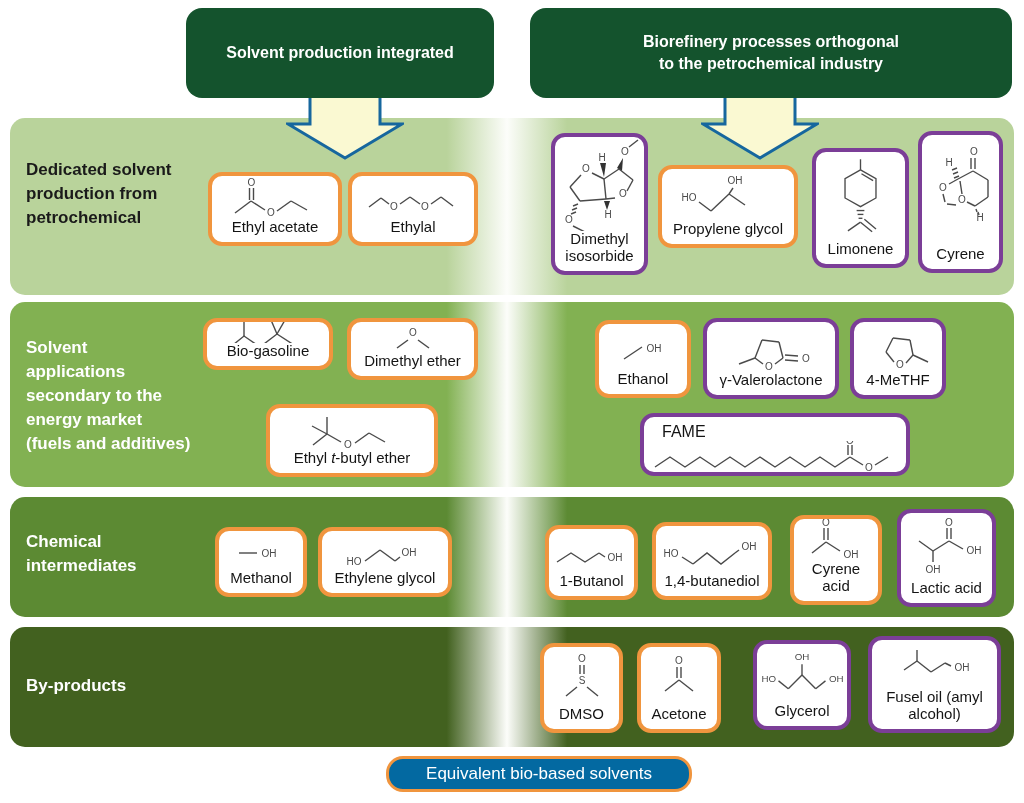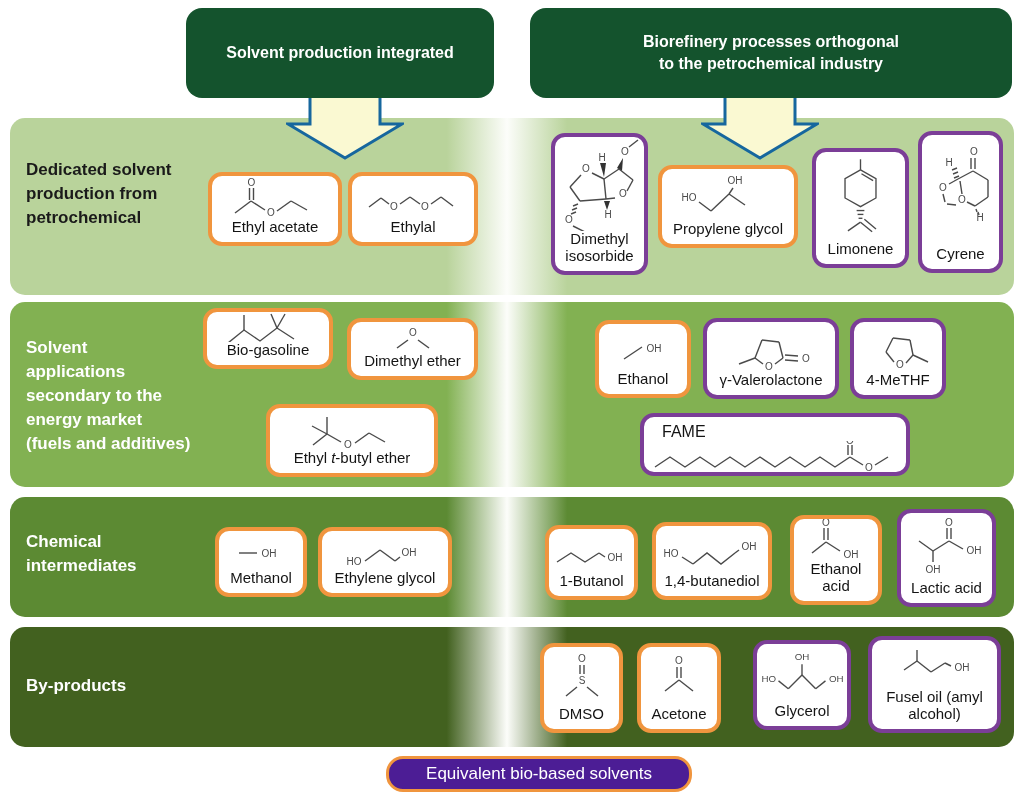--- a/index.html
+++ b/index.html
@@ -21,21 +21,21 @@
         box-sizing:border-box;display:flex;flex-direction:column;align-items:center;
         justify-content:space-between;z-index:2;}
   .card.neo{border-color:#7B3E97;}
   .struct{flex:1;display:flex;align-items:center;justify-content:center;width:100%;overflow:hidden;}
   .struct svg{display:block;}
   .clabel{font-size:15px;color:#141414;text-align:center;line-height:1.12;padding:0 3px 6px;}
   .card-fame{justify-content:flex-start;}
   .card-fame .clabel{align-self:flex-start;text-align:left;padding:6px 0 0 18px;font-size:16px;}
   .chip{position:absolute;top:756px;height:36px;border:3px solid;border-radius:17px;color:#fff;
         font-size:17px;display:flex;align-items:center;justify-content:center;box-sizing:border-box;z-index:2;}
-  #chip-eq{left:386px;width:306px;background:#4c1d95;border-color:#F0953E;justify-content:center;}
+  #chip-eq{left:386px;width:306px;background:#0369a1;border-color:#F0953E;justify-content:center;}
   #chip-neo{left:710px;width:302px;background:#B295C7;border-color:#7B3E97;}
   .it{font-style:italic;}
   svg line, svg polyline, svg path{stroke:#4a4a4a;stroke-width:1.4;fill:none;}
   svg text{fill:#4a4a4a;font-family:"Liberation Sans",sans-serif;font-size:10px;text-anchor:middle;}
   svg polygon.wedge{fill:#333;stroke:none;}
 </style>
 </head>
 <body>
 
 <div id="canvas">
@@ -196,21 +196,21 @@
           <line x1="45" y1="57" x2="53" y2="61"></line>
         <line x1="38" y1="36" x2="40" y2="49"></line>
         <text x="58" y="76">H</text>
         <line x1="54" y1="64" x2="55" y2="67"></line>
           <line x1="56" y1="67" x2="57" y2="70"></line>
       </svg>
     </div>
     <div class="clabel">Cyrene</div>
   </div>
 
-  <div class="card" style="left:203px;top:308px;width:130px;height:61px;">
+  <div class="card" style="left:203px;top:318px;width:130px;height:52px;">
     <div class="struct">
       <svg width="100" height="40" viewBox="0 0 100 40">
         <polyline points="10,36 26,23 42,34 59,21 76,32"></polyline>
         <line x1="26" y1="23" x2="26" y2="8"></line>
         <line x1="59" y1="21" x2="53" y2="7"></line>
           <line x1="59" y1="21" x2="67" y2="7"></line>
       </svg>
     </div>
     <div class="clabel">Bio-gasoline</div>
   </div>
@@ -350,21 +350,21 @@
     <div class="struct">
       <svg width="68" height="50" viewBox="0 0 68 50">
         <line x1="10" y1="38" x2="24" y2="27"></line>
         <line x1="22" y1="25" x2="22" y2="13"></line>
           <line x1="26" y1="25" x2="26" y2="13"></line>
           <text x="24" y="11">O</text>
         <line x1="24" y1="27" x2="38" y2="36"></line>
           <text x="49" y="43">OH</text>
       </svg>
     </div>
-    <div class="clabel">Ethanol acid</div>
+    <div class="clabel">Cyrene acid</div>
   </div>
 
   <div class="card neo" style="left:897px;top:509px;width:99px;height:98px;">
     <div class="struct">
       <svg width="80" height="58" viewBox="0 0 80 58">
         <line x1="12" y1="23" x2="26" y2="33"></line>
         <line x1="26" y1="33" x2="26" y2="44"></line>
           <text x="26" y="55">OH</text>
         <line x1="26" y1="33" x2="42" y2="23"></line>
         <line x1="40" y1="21" x2="40" y2="10"></line>

